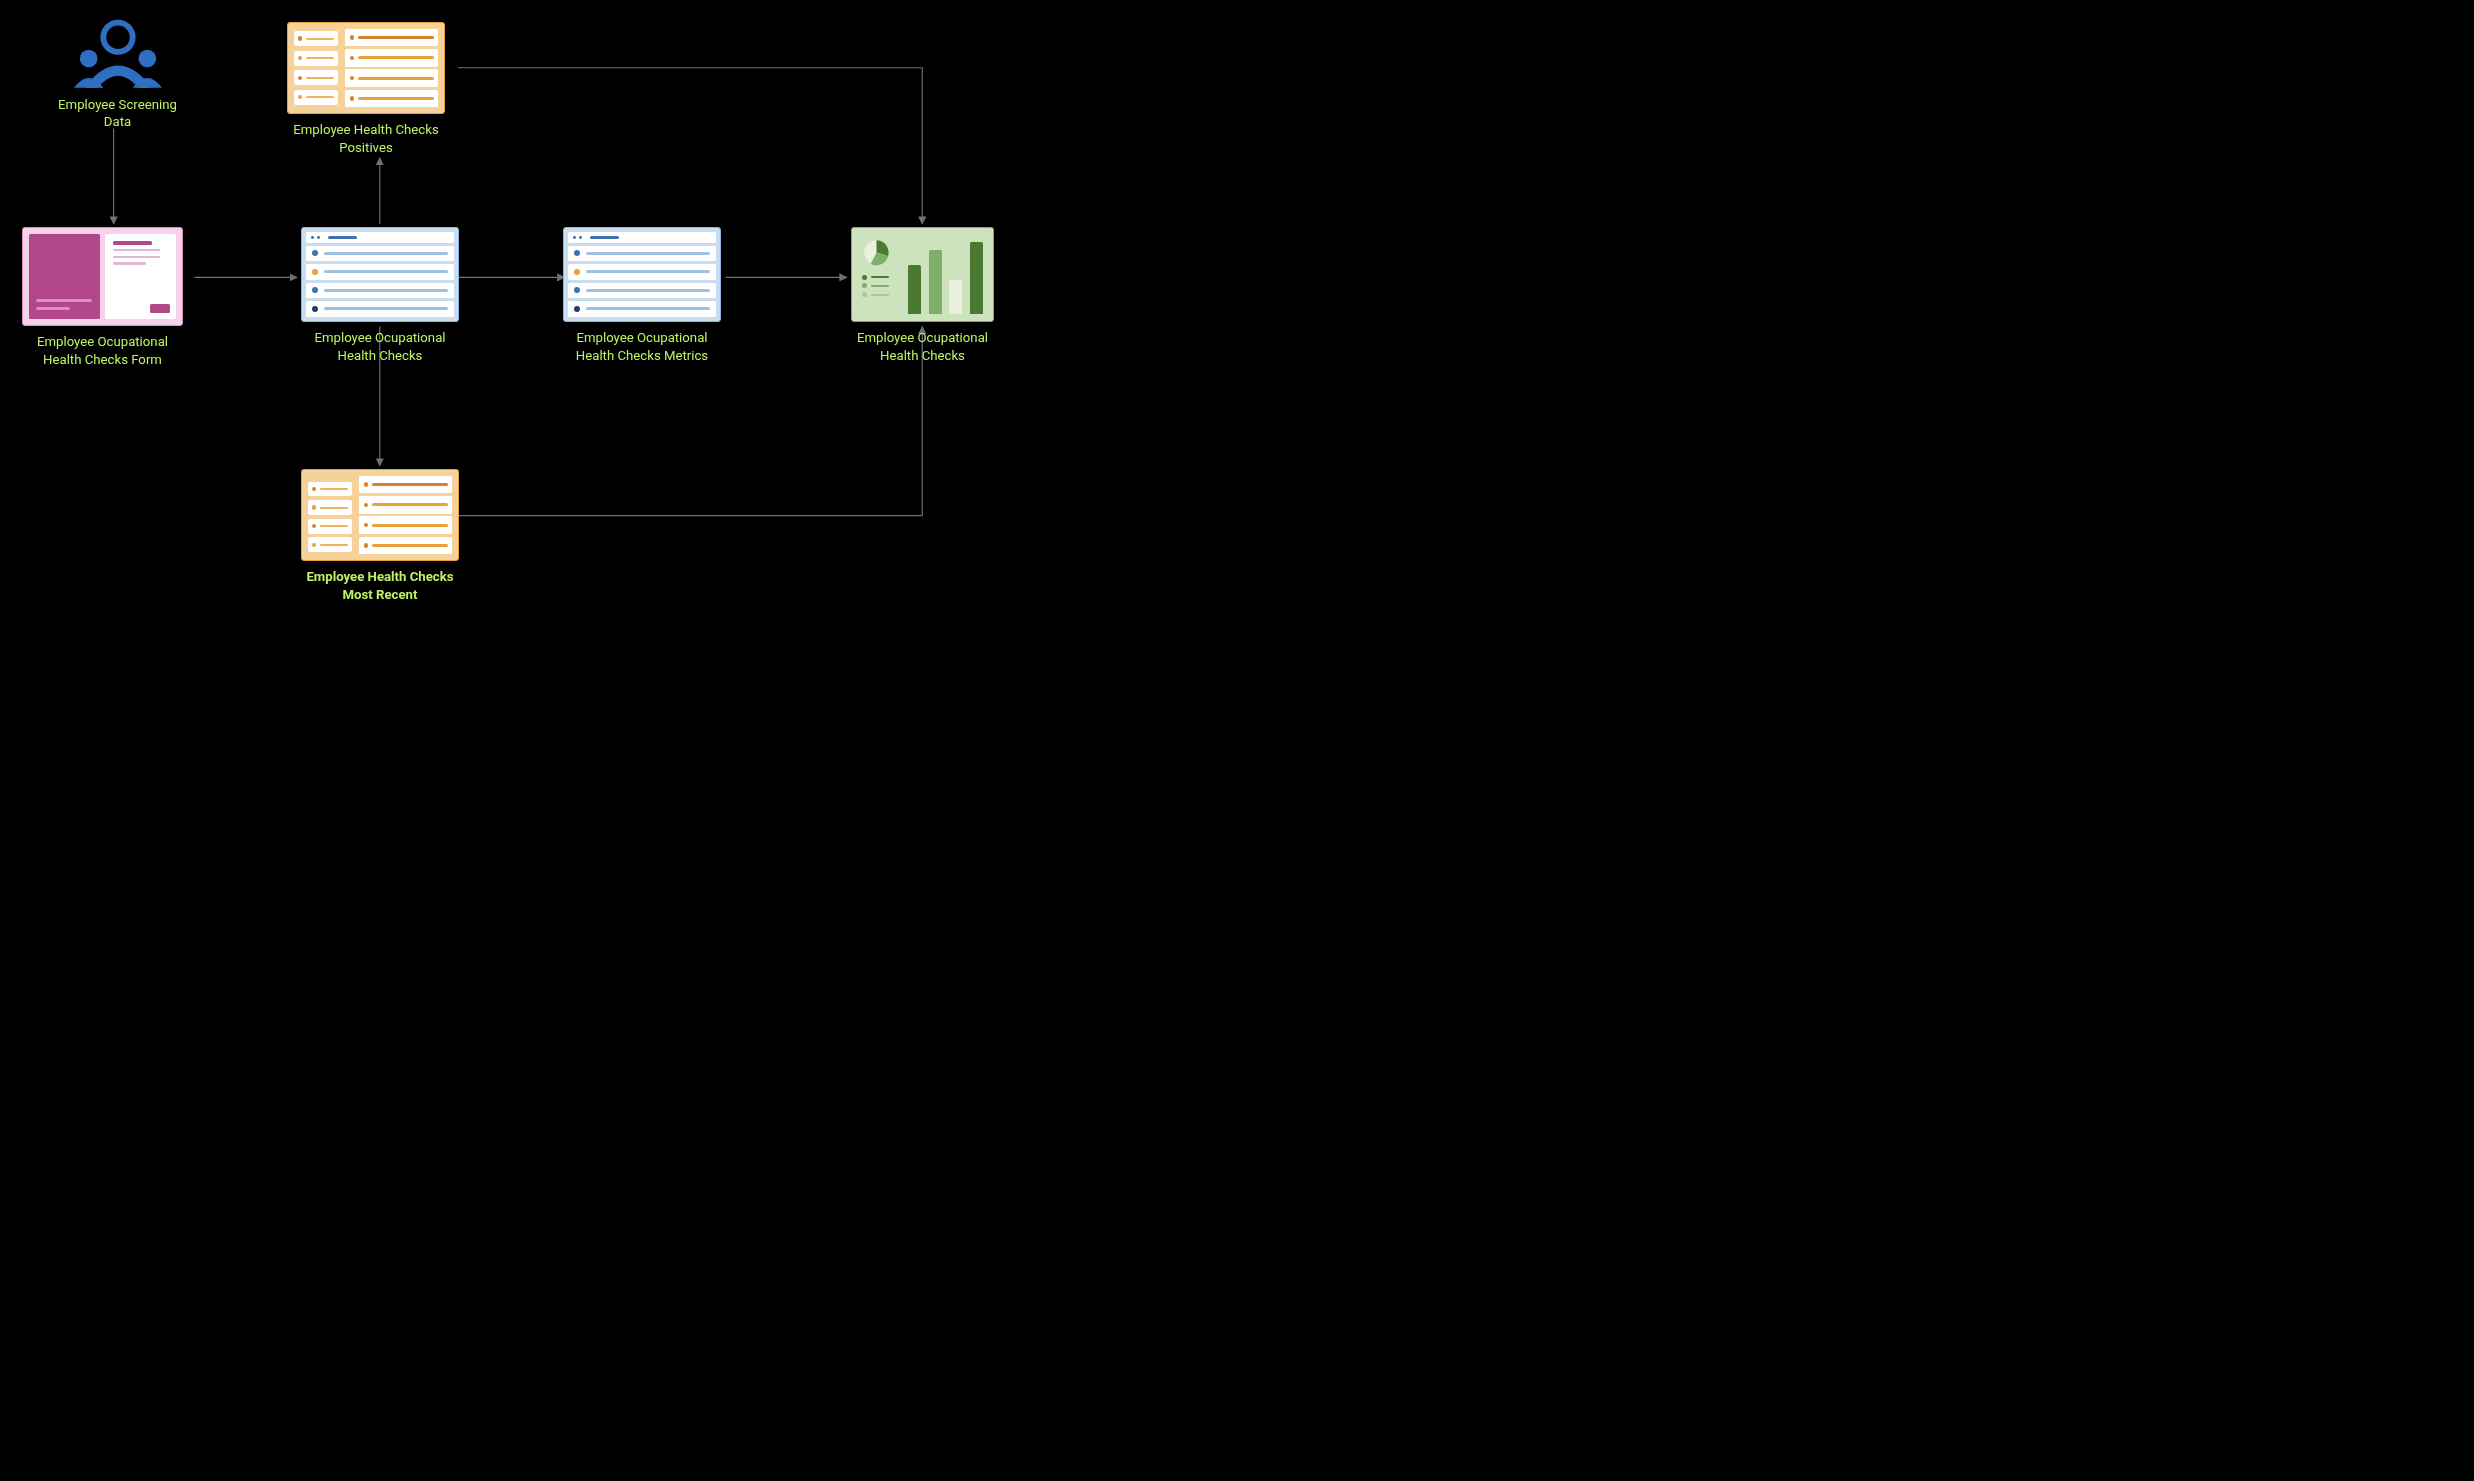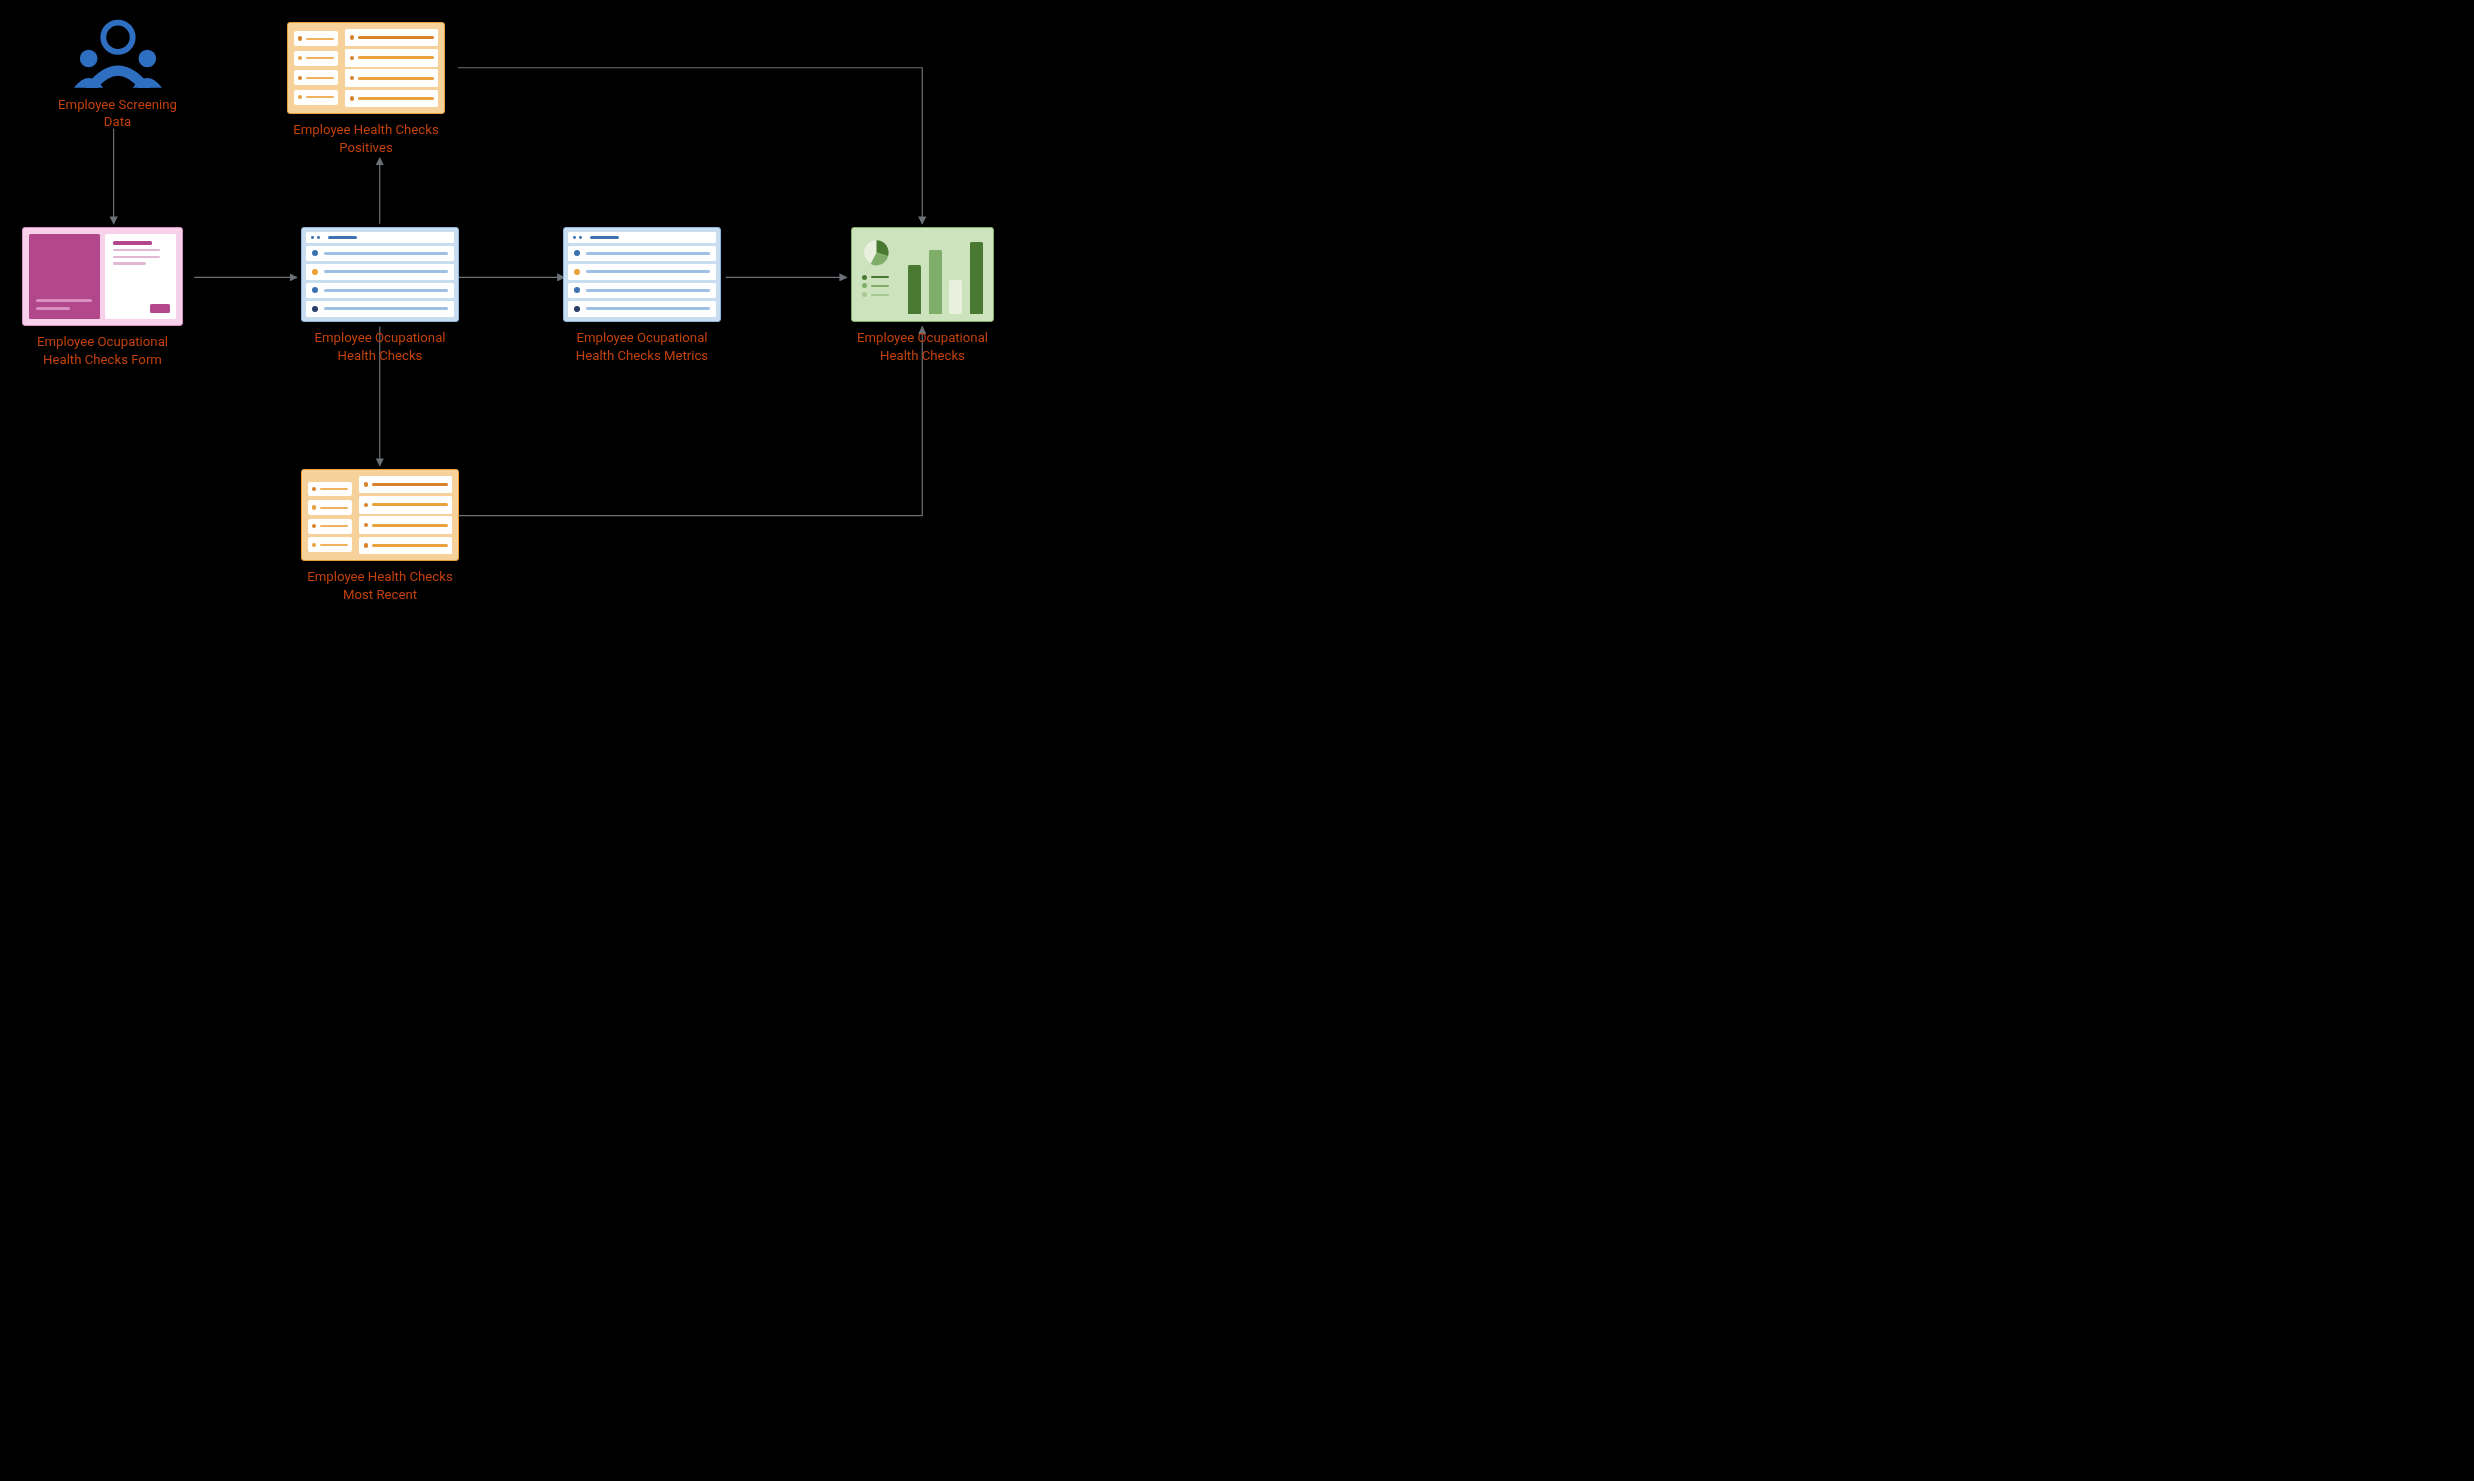--- a/index.html
+++ b/index.html
@@ -22,33 +22,33 @@
     pointer-events: none;
   }
   .node {
     position: absolute;
     display: flex;
     flex-direction: column;
     align-items: center;
   }
   .node .label {
     margin-top: 7.3px;
-    color: #c2410c;
+    color: #bef264;
     font-size: 13.2px;
     line-height: 1.35;
     text-align: center;
     max-width: 154px;
   }
 
   
   .n-screening { left: 44px;  top: 18.3px;  width: 147px; }
   .n-form      { left: 32px;  top: 227px; width: 141px; }
   .n-positives { left: 287px; top: 22px;  width: 158px; }
   .n-checks    { left: 301px; top: 227px; width: 158px; }
-  .n-recent    { left: 301px; top: 469px; width: 158px; }
+  .n-recent    { left: 301px; top: 469px; width: 158px; font-weight: bold; }
   .n-metrics   { left: 568px; top: 227px; width: 148px; }
   .n-dashboard { left: 851px;top: 227px; width: 143px; }
 
   
   .tile {
     border: 1.5px solid;
     border-radius: 2.9px;
     box-sizing: border-box;
   }
 

